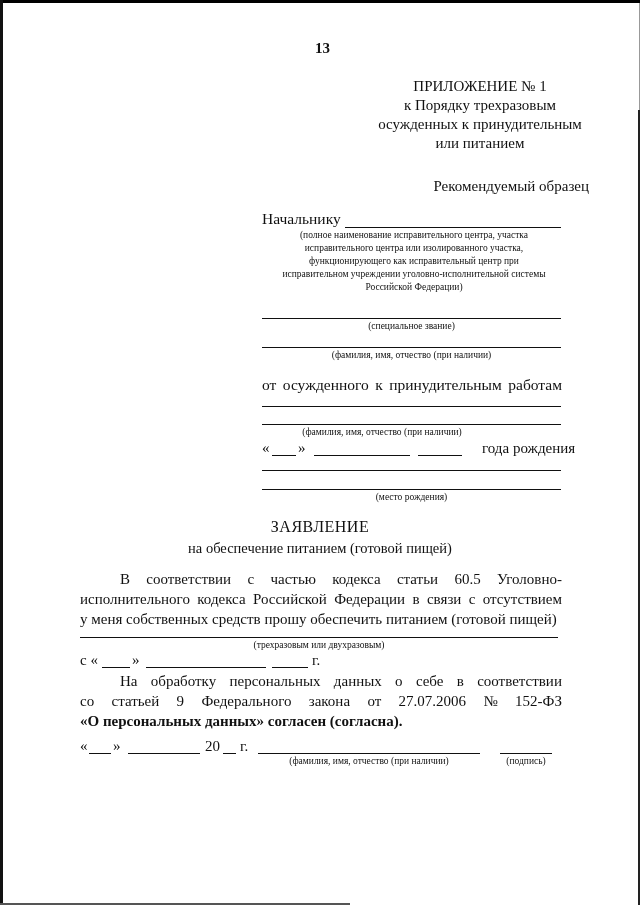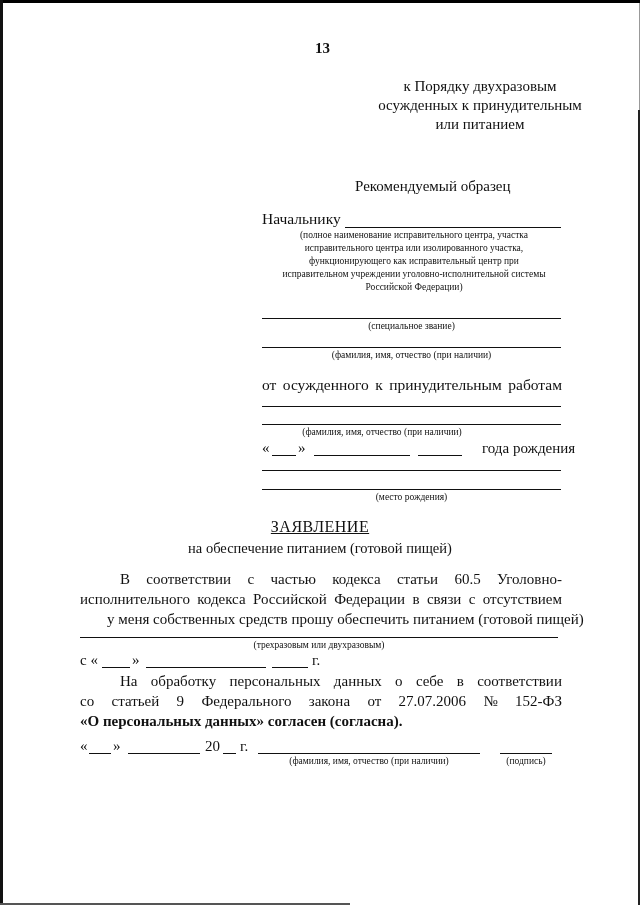--- a/index.html
+++ b/index.html
@@ -11,50 +11,51 @@
     .scan-border-top { position: absolute; left: 0; top: 0; width: 640px; height: 3px; background: #000; }
     .scan-border-left { position: absolute; left: 0; top: 0; width: 3px; height: 905px; background: #111; }
     .scan-border-right { position: absolute; right: 0; top: 110px; width: 2px; height: 795px; background: #222; }
     .scan-border-right-light { position: absolute; right: 0; top: 3px; width: 1px; height: 107px; background: #999; }
     .scan-border-bottom { position: absolute; left: 0; bottom: 0; width: 350px; height: 2px; background: #555; }
 
     .abs { position: absolute; }
     .page-number { left: 315px; top: 40px; font-size: 15px; font-weight: bold; }
 
     .appendix { left: 355px; top: 77px; width: 250px; text-align: center; font-size: 15px; line-height: 19px; }
-    .sample { left: 355px; top: 178px; width: 250px; text-align: left; font-size: 15px; }
+    .sample { left: 339px; top: 178px; width: 250px; text-align: right; font-size: 15px; }
 
     .to-chief { left: 262px; top: 210px; font-size: 15.5px; }
     .line { position: absolute; height: 0; border-top: 1px solid #111; }
     .caption { position: absolute; text-align: center; font-size: 9.5px; line-height: 13px; }
 
     .from { left: 262px; top: 376px; width: 300px; font-size: 15.5px; display: flex; justify-content: space-between; }
     .dob-row { left: 262px; top: 440px; width: 300px; font-size: 15px; }
 
-    .statement-title { left: 0; top: 518px; width: 640px; text-align: center; font-size: 16px; letter-spacing: 0.5px; text-decoration: underline; }
+    .statement-title { left: 0; top: 518px; width: 640px; text-align: center; font-size: 16px; letter-spacing: 0.5px; }
     .statement-sub { left: 0; top: 540px; width: 640px; text-align: center; font-size: 14.5px; }
 
     .para { left: 80px; width: 482px; font-size: 15px; line-height: 20px; text-align: justify; text-align-last: left; }
     .justify-line { display: flex; justify-content: space-between; }
 
     .small-text { font-size: 15px; }
   </style>
 </head>
 <body>
 
 <div class="scan-border-top"></div>
 <div class="scan-border-left"></div>
 <div class="scan-border-right-light"></div>
 <div class="scan-border-right"></div>
 <div class="scan-border-bottom"></div>
 
 <div class="abs page-number">13</div>
 
 <div class="abs appendix">
-  <div>к Порядку двухразовым</div>
+  <div>ПРИЛОЖЕНИЕ № 1</div>
+  <div>к Порядку трехразовым</div>
   <div>осужденных к принудительным</div>
   <div>или питанием</div>
 </div>
 <div class="abs sample">Рекомендуемый образец</div>
 
 <div class="abs to-chief">Начальнику</div>
 <div class="line" style="left:345px; top:227px; width:216px;"></div>
 <div class="caption" style="left:255px; top:229px; width:318px;">
   <div>(полное наименование исправительного центра, участка</div>
   <div>исправительного центра или изолированного участка,</div>
@@ -108,21 +109,21 @@
   <div class="justify-line">
     <span>исполнительного</span>
     <span>кодекса</span>
     <span>Российской</span>
     <span>Федерации</span>
     <span>в</span>
     <span>связи</span>
     <span>с</span>
     <span>отсутствием</span>
   </div>
-  <div style="white-space:nowrap;margin-left:27px;">у меня собственных средств прошу обеспечить питанием (готовой пищей)</div>
+  <div style="white-space:nowrap;">у меня собственных средств прошу обеспечить питанием (готовой пищей)</div>
 </div>
 
 <div class="line" style="left:80px; top:637px; width:478px;"></div>
 <div class="caption" style="left:80px; top:639px; width:478px;">(трехразовым или двухразовым)</div>
 
 <div class="abs small-text" style="left:80px; top:652px; width:300px; height:20px;">
   <span class="abs" style="left:0; top:0; white-space:nowrap;">с «</span>
   <span class="line" style="left:22px; top:15px; width:28px;"></span>
   <span class="abs" style="left:52px; top:0;">»</span>
   <span class="line" style="left:66px; top:15px; width:120px;"></span>

